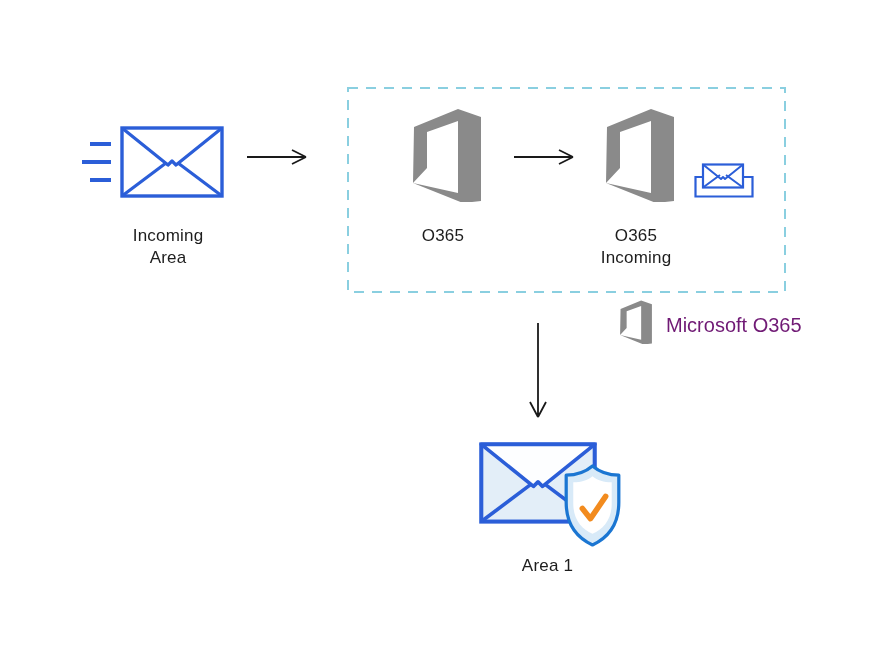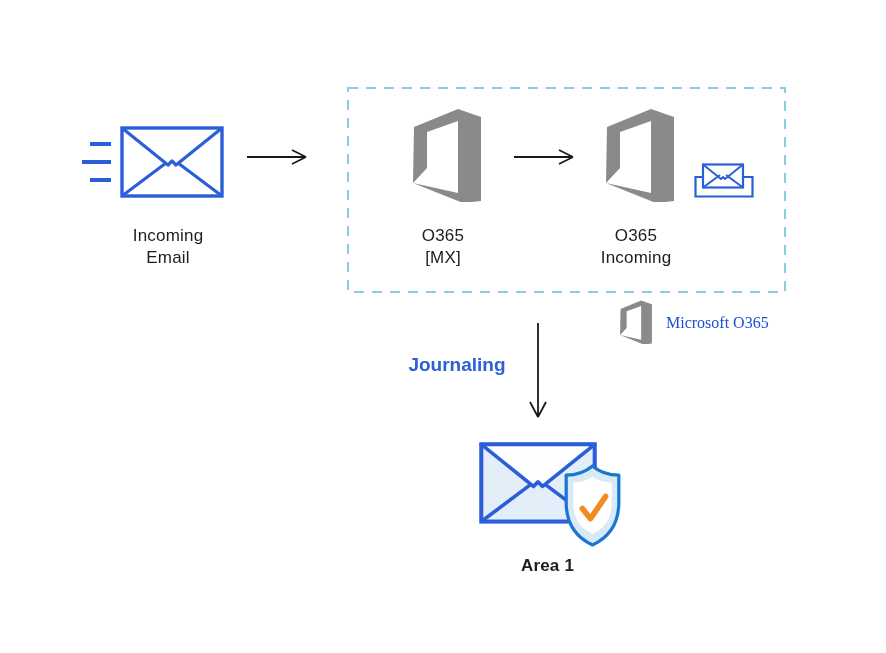--- a/index.html
+++ b/index.html
@@ -15,23 +15,22 @@
   .node-label {
     position: absolute;
     text-align: center;
     font-size: 17px;
     line-height: 22px;
     color: #1d1d1d;
     letter-spacing: 0.2px;
   }
   .legend-text {
     position: absolute;
-    font-size: 16px;
-    color: #1d4ed8;
-    font-family: Liberation Serif, serif;
+    font-size: 20px;
+    color: #701a75;
   }
   .flow-label {
     position: absolute;
     font-size: 19px;
     font-weight: 600;
     color: #2a61d5;
     text-align: center;
   }
 </style>
 </head>
@@ -46,38 +45,37 @@
   </svg>
 
   <svg class="abs" style="left:120px; top:126px;" width="104" height="72" viewBox="0 0 104 72">
     <rect x="2" y="2" width="100" height="68" fill="#ffffff" stroke="#2B5ED8" stroke-width="3.4"></rect>
     <path d="M2,2 L48,39 L52,35 L56,39 L102,2" fill="none" stroke="#2B5ED8" stroke-width="3.2" stroke-linejoin="round"></path>
     <path d="M2,70 L46,37 M102,70 L58,37" fill="none" stroke="#2B5ED8" stroke-width="3.2"></path>
   </svg>
 
   <div class="node-label" style="left:98px; top:225px; width:140px;">
     <div>Incoming</div>
-    <div>Email</div>
+    <div>Area</div>
   </div>
 
   <svg class="abs" style="left:247px; top:148px;" width="66" height="18" viewBox="0 0 66 18">
     <path d="M0,9 H59 M59,9 L45,2 M59,9 L45,16" fill="none" stroke="#1a1a1a" stroke-width="1.8"></path>
   </svg>
 
   <svg class="abs" style="left:347px; top:87px;" width="439" height="206" viewBox="0 0 439 206">
     <rect x="1" y="1" width="437" height="204" fill="none" stroke="#8ACFE0" stroke-width="2" stroke-dasharray="10 8"></rect>
   </svg>
 
   <svg class="abs" style="left:412px; top:108px;" width="70" height="94" viewBox="0 0 68 94">
     <path fill="#8A8A8A" fill-rule="evenodd" d="M1,19 L45,1 L68,9 L68,93 L50,95 L0,75 Z M14,24 L45,13 L45,85 L0,75 L14,60 Z"></path>
   </svg>
 
   <div class="node-label" style="left:383px; top:225px; width:120px;">
     <div>O365</div>
-    <div>[MX]</div>
   </div>
 
   <svg class="abs" style="left:514px; top:148px;" width="66" height="18" viewBox="0 0 66 18">
     <path d="M0,9 H59 M59,9 L45,2 M59,9 L45,16" fill="none" stroke="#1a1a1a" stroke-width="1.8"></path>
   </svg>
 
   <svg class="abs" style="left:605px; top:108px;" width="70" height="94" viewBox="0 0 68 94">
     <path fill="#8A8A8A" fill-rule="evenodd" d="M1,19 L45,1 L68,9 L68,93 L50,95 L0,75 Z M14,24 L45,13 L45,85 L0,75 L14,60 Z"></path>
   </svg>
 
@@ -91,35 +89,34 @@
   <div class="node-label" style="left:566px; top:225px; width:140px;">
     <div>O365</div>
     <div>Incoming</div>
   </div>
 
   <svg class="abs" style="left:620px; top:300px;" width="32" height="44" viewBox="0 0 68 94">
     <path fill="#8A8A8A" fill-rule="evenodd" d="M1,19 L45,1 L68,9 L68,93 L50,95 L0,75 Z M14,24 L45,13 L45,85 L0,75 L14,60 Z"></path>
   </svg>
   <div class="legend-text" style="left:666px; top:314px;">Microsoft O365</div>
 
-  <div class="flow-label" style="left:402px; top:354px; width:110px;">Journaling</div>
 
   <svg class="abs" style="left:527px; top:323px;" width="22" height="98" viewBox="0 0 22 98">
     <path d="M11,0 V92 M11,94 L3,79 M11,94 L19,79" fill="none" stroke="#1a1a1a" stroke-width="1.8"></path>
   </svg>
 
   <svg class="abs" style="left:479px; top:442px;" width="118" height="82" viewBox="0 0 104 72">
     <rect x="2" y="2" width="100" height="68" fill="#E3EEF8" stroke="#2B5ED8" stroke-width="3.6"></rect>
     <path d="M2,2 L48,39 L52,35 L56,39 L102,2 Z" fill="#FDFEFF" stroke="#2B5ED8" stroke-width="3.2" stroke-linejoin="round"></path>
     <path d="M2,70 L46,37 M102,70 L58,37" fill="none" stroke="#2B5ED8" stroke-width="3.2"></path>
   </svg>
 
   <svg class="abs" style="left:561px; top:463px;" width="63" height="85" viewBox="0 0 62 84">
     <path d="M31,3 C38,9 47,12 57,12 L57,39 C57,61 46,74 31,81 C16,74 5,61 5,39 L5,12 C15,12 24,9 31,3 Z" fill="#D8EAF8" stroke="#1B76D2" stroke-width="3.2" stroke-linejoin="round"></path>
     <path d="M31,13 C36,17 42,19 50,19 L50,40 C50,56 42,65 31,70 C20,65 12,56 12,40 L12,19 C20,19 26,17 31,13 Z" fill="#ffffff"></path>
     <path d="M21,45 L29,55 L44,33" fill="none" stroke="#F28B1E" stroke-width="5.5" stroke-linecap="round" stroke-linejoin="round"></path>
   </svg>
 
-  <div class="node-label" style="left:465px; top:555px; width:165px;font-weight:bold;">
+  <div class="node-label" style="left:465px; top:555px; width:165px;">
     <div>Area 1</div>
   </div>
 
 </div>
 
 </body></html>

